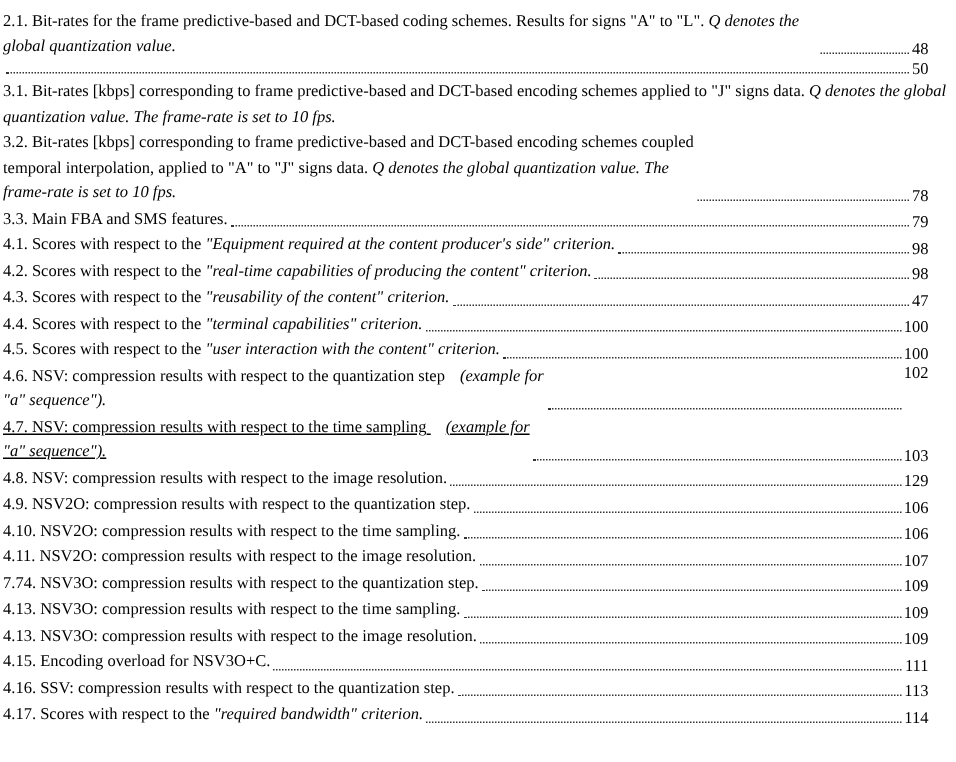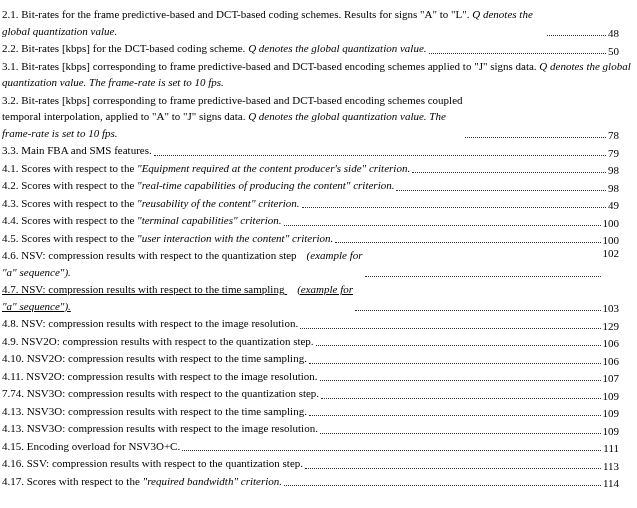--- a/index.html
+++ b/index.html
@@ -80,23 +80,20 @@
 
   <div class="entry-wrap">
     <div class="text-block">
       <span>2.1. Bit-rates for the frame predictive-based and DCT-based coding schemes. Results for signs "A" to "L". <em>Q denotes the global quantization value.</em></span>
     </div>
     <div class="dots-spacer"></div>
     <span class="page-no">48</span>
   </div>
 
   <div class="entry-wrap">
-    <div class="text-block">
-      <span>2.2. Bit-rates [kbps] for the DCT-based coding scheme. <em>Q denotes the global quantization value.</em></span>
-    </div>
     <div class="dots-spacer"></div>
     <span class="page-no">50</span>
   </div>
 
   <div class="multi-line-entry">
     <div class="lines-and-page">
       <div class="text-lines">
         <span>3.1. Bit-rates [kbps] corresponding to frame predictive-based and DCT-based encoding schemes applied to "J" signs data. <em>Q denotes the global</em></span><br>
         <span><em>quantization value. The frame-rate is set to 10 fps.</em></span>
       </div>
@@ -139,21 +136,21 @@
     </div>
     <div class="dots-spacer"></div>
     <span class="page-no">98</span>
   </div>
 
   <div class="entry-wrap">
     <div class="text-block">
       <span>4.3. Scores with respect to the <em>"reusability of the content" criterion.</em></span>
     </div>
     <div class="dots-spacer"></div>
-    <span class="page-no">49</span>
+    <span class="page-no">47</span>
   </div>
 
   <div class="entry-wrap">
     <div class="text-block">
       <span>4.4. Scores with respect to the <em>"terminal capabilities" criterion.</em></span>
     </div>
     <div class="dots-spacer"></div>
     <span class="page-no">100</span>
   </div>
 

